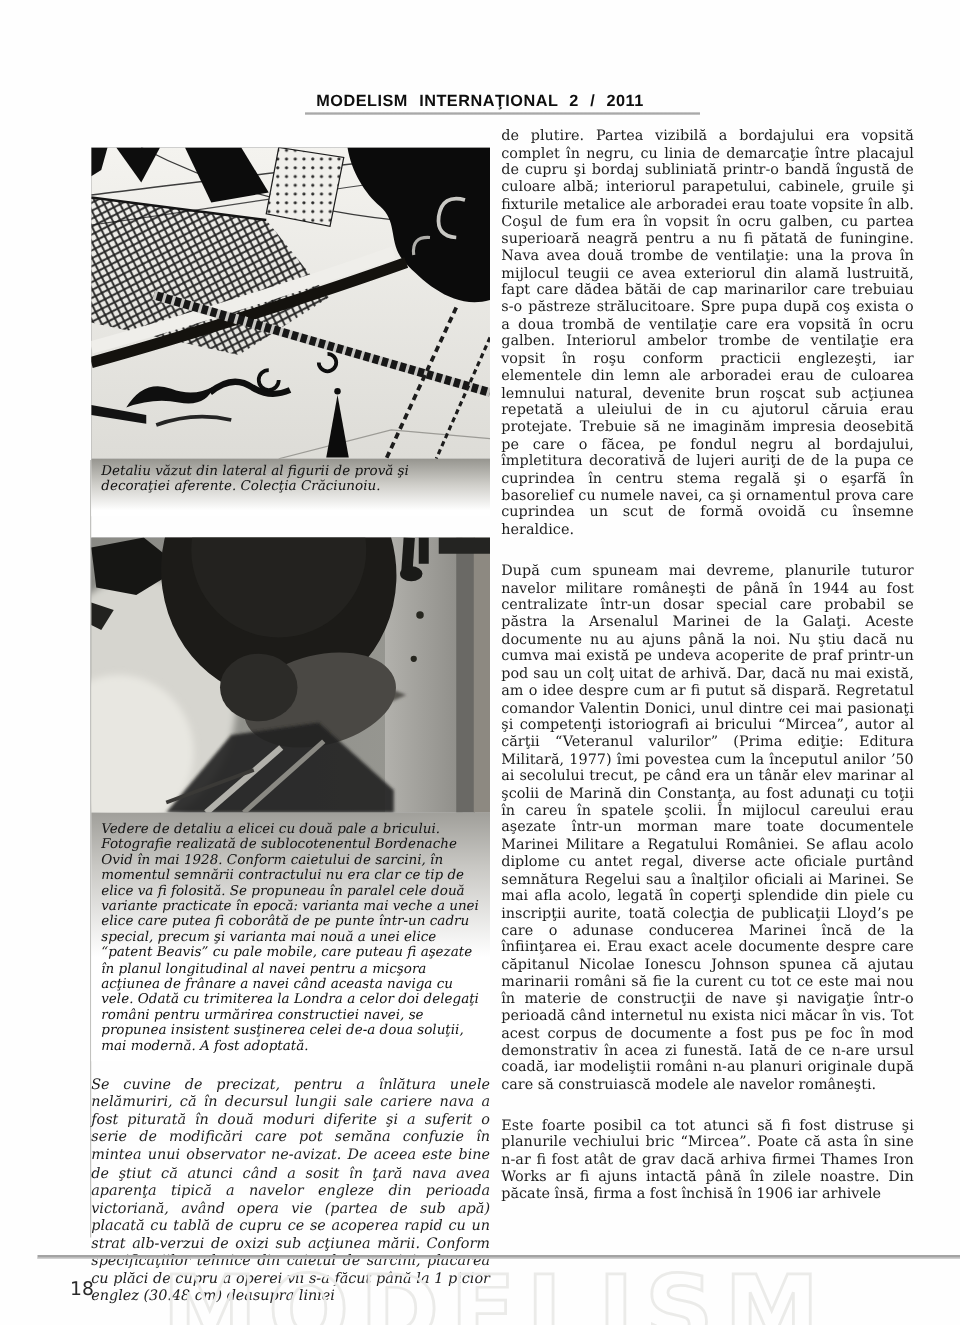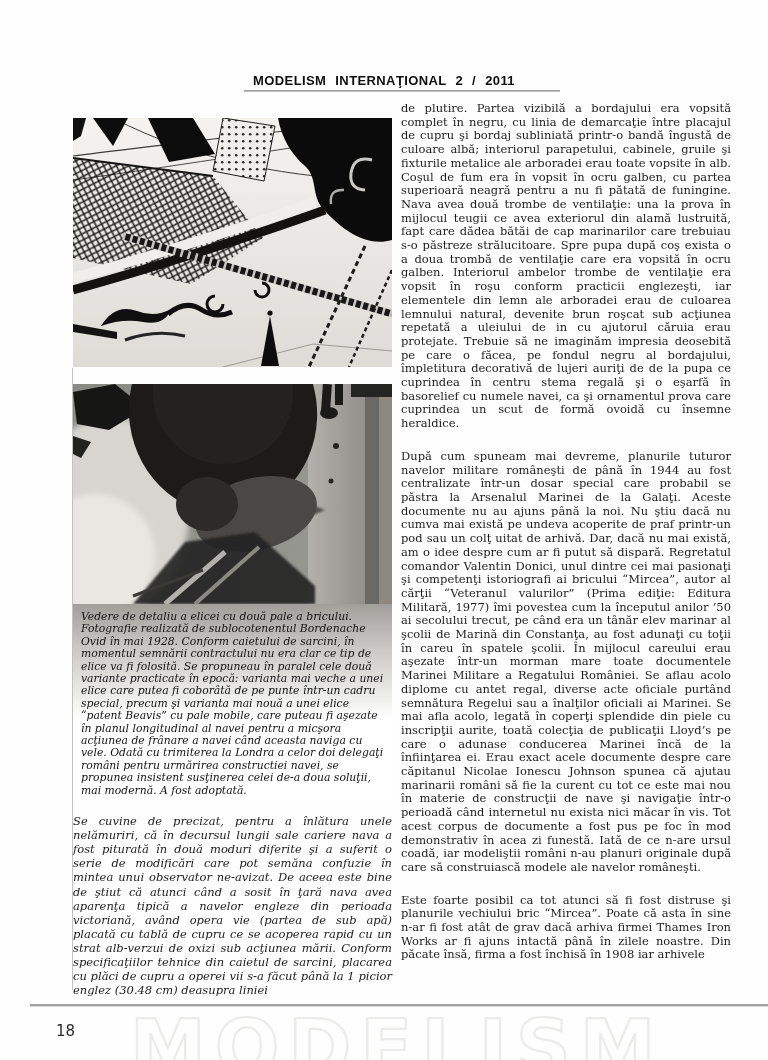--- a/index.html
+++ b/index.html
@@ -101,20 +101,21 @@
         <line x1="50" y1="118" x2="319" y2="196" stroke="#171717" stroke-width="7"></line>
         <line x1="50" y1="118" x2="319" y2="196" stroke="#e6e5e1" stroke-width="8" stroke-dasharray="2.5 5" opacity="0.85"></line>
         <path d="M292,128 L236,249" stroke="#1c1c1c" stroke-width="3" stroke-dasharray="5 3.5" fill="none"></path>
         <path d="M319,152 L276,249" stroke="#1c1c1c" stroke-width="2.5" stroke-dasharray="4 3" fill="none"></path>
         <polygon points="188,248 197,198 206,248" fill="#0c0c0c"></polygon>
         <circle cx="197" cy="195" r="2.6" fill="#0c0c0c"></circle>
         <polygon points="0,206 44,214 44,221 0,214" fill="#131313"></polygon>
       </svg>
     </div>
 
+    <div class="caption caption-1">Detaliu văzut din lateral al figurii de provă şi decoraţiei aferente. Colecţia Crăciunoiu.</div>
 
     <div class="gap-1"></div>
 
     <div class="photo">
       <svg width="319" height="220" viewBox="0 0 319 220" xmlns="http://www.w3.org/2000/svg">
         <defs>
           <linearGradient id="p2bg" x1="0" y1="0" x2="1" y2="0">
             <stop offset="0" stop-color="#8a8a85"></stop>
               <stop offset="1" stop-color="#9a9a94"></stop>
           </linearGradient>
@@ -156,21 +157,21 @@
     </div>
 
     <div class="caption caption-2">Vedere de detaliu a elicei cu două pale a bricului. Fotografie realizată de sublocotenentul Bordenache Ovid în mai 1928. Conform caietului de sarcini, în momentul semnării contractului nu era clar ce tip de elice va fi folosită. Se propuneau în paralel cele două variante practicate în epocă: varianta mai veche a unei elice care putea fi coborâtă de pe punte într-un cadru special, precum şi varianta mai nouă a unei elice “patent Beavis” cu pale mobile, care puteau fi aşezate în planul longitudinal al navei pentru a micşora acţiunea de frânare a navei când aceasta naviga cu vele. Odată cu trimiterea la Londra a celor doi delegaţi români pentru urmărirea constructiei navei, se propunea insistent susţinerea celei de-a doua soluţii, mai modernă. A fost adoptată.</div>
 
     <div class="body-text">Se cuvine de precizat, pentru a înlătura unele nelămuriri, că în decursul lungii sale cariere nava a fost piturată în două moduri diferite şi a suferit o serie de modificări care pot semăna confuzie în mintea unui observator ne-avizat. De aceea este bine de ştiut că atunci când a sosit în ţară nava avea aparenţa tipică a navelor engleze din perioada victoriană, având opera vie (partea de sub apă) placată cu tablă de cupru ce se acoperea rapid cu un strat alb-verzui de oxizi sub acţiunea mării. Conform specificaţiilor tehnice din caietul de sarcini, placarea cu plăci de cupru a operei vii s-a făcut până la 1 picior englez (30.48 cm) deasupra liniei</div>
   </div>
 
   <div class="right-col">
     <p>de plutire. Partea vizibilă a bordajului era vopsită complet în negru, cu linia de demarcaţie între placajul de cupru şi bordaj subliniată printr-o bandă îngustă de culoare albă; interiorul parapetului, cabinele, gruile şi fixturile metalice ale arboradei erau toate vopsite în alb. Coşul de fum era în vopsit în ocru galben, cu partea superioară neagră pentru a nu fi pătată de funingine. Nava avea două trombe de ventilaţie: una la prova în mijlocul teugii ce avea exteriorul din alamă lustruită, fapt care dădea bătăi de cap marinarilor care trebuiau s-o păstreze strălucitoare. Spre pupa după coş exista o a doua trombă de ventilaţie care era vopsită în ocru galben. Interiorul ambelor trombe de ventilaţie era vopsit în roşu conform practicii englezeşti, iar elementele din lemn ale arboradei erau de culoarea lemnului natural, devenite brun roşcat sub acţiunea repetată a uleiului de in cu ajutorul căruia erau protejate. Trebuie să ne imaginăm impresia deosebită pe care o făcea, pe fondul negru al bordajului, împletitura decorativă de lujeri auriţi de de la pupa ce cuprindea în centru stema regală şi o eşarfă în basorelief cu numele navei, ca şi ornamentul prova care cuprindea un scut de formă ovoidă cu însemne heraldice.</p>
     <p>După cum spuneam mai devreme, planurile tuturor navelor militare româneşti de până în 1944 au fost centralizate într-un dosar special care probabil se păstra la Arsenalul Marinei de la Galaţi. Aceste documente nu au ajuns până la noi. Nu ştiu dacă nu cumva mai există pe undeva acoperite de praf printr-un pod sau un colţ uitat de arhivă. Dar, dacă nu mai există, am o idee despre cum ar fi putut să dispară. Regretatul comandor Valentin Donici, unul dintre cei mai pasionaţi şi competenţi istoriografi ai bricului “Mircea”, autor al cărţii “Veteranul valurilor” (Prima ediţie: Editura Militară, 1977) îmi povestea cum la începutul anilor ’50 ai secolului trecut, pe când era un tânăr elev marinar al şcolii de Marină din Constanţa, au fost adunaţi cu toţii în careu în spatele şcolii. În mijlocul careului erau aşezate într-un morman mare toate documentele Marinei Militare a Regatului României. Se aflau acolo diplome cu antet regal, diverse acte oficiale purtând semnătura Regelui sau a înalţilor oficiali ai Marinei. Se mai afla acolo, legată în coperţi splendide din piele cu inscripţii aurite, toată colecţia de publicaţii Lloyd’s pe care o adunase conducerea Marinei încă de la înfiinţarea ei. Erau exact acele documente despre care căpitanul Nicolae Ionescu Johnson spunea că ajutau marinarii români să fie la curent cu tot ce este mai nou în materie de construcţii de nave şi navigaţie într-o perioadă când internetul nu exista nici măcar în vis. Tot acest corpus de documente a fost pus pe foc în mod demonstrativ în acea zi funestă. Iată de ce n-are ursul coadă, iar modeliştii români n-au planuri originale după care să construiască modele ale navelor româneşti.</p>
-    <p>Este foarte posibil ca tot atunci să fi fost distruse şi planurile vechiului bric “Mircea”.  Poate că asta în sine n-ar fi fost atât de grav dacă arhiva firmei Thames Iron Works ar fi ajuns intactă până în zilele noastre. Din păcate însă, firma a fost închisă în 1908 iar arhivele</p>
+    <p>Este foarte posibil ca tot atunci să fi fost distruse şi planurile vechiului bric “Mircea”.  Poate că asta în sine n-ar fi fost atât de grav dacă arhiva firmei Thames Iron Works ar fi ajuns intactă până în zilele noastre. Din păcate însă, firma a fost închisă în 1906 iar arhivele</p>
   </div>
 
   <div class="bottom-rule"></div>
   <div class="page-number">18</div>
 
   <div class="watermark">
     <svg width="648" height="54" viewBox="0 0 648 54" xmlns="http://www.w3.org/2000/svg">
       <text x="2" y="68" font-family="DejaVu Sans, Liberation Sans, sans-serif" font-size="76" font-weight="bold" letter-spacing="9" fill="none" stroke="#ebebe9" stroke-width="2.2">MODELISM</text>
     </svg>
   </div>

